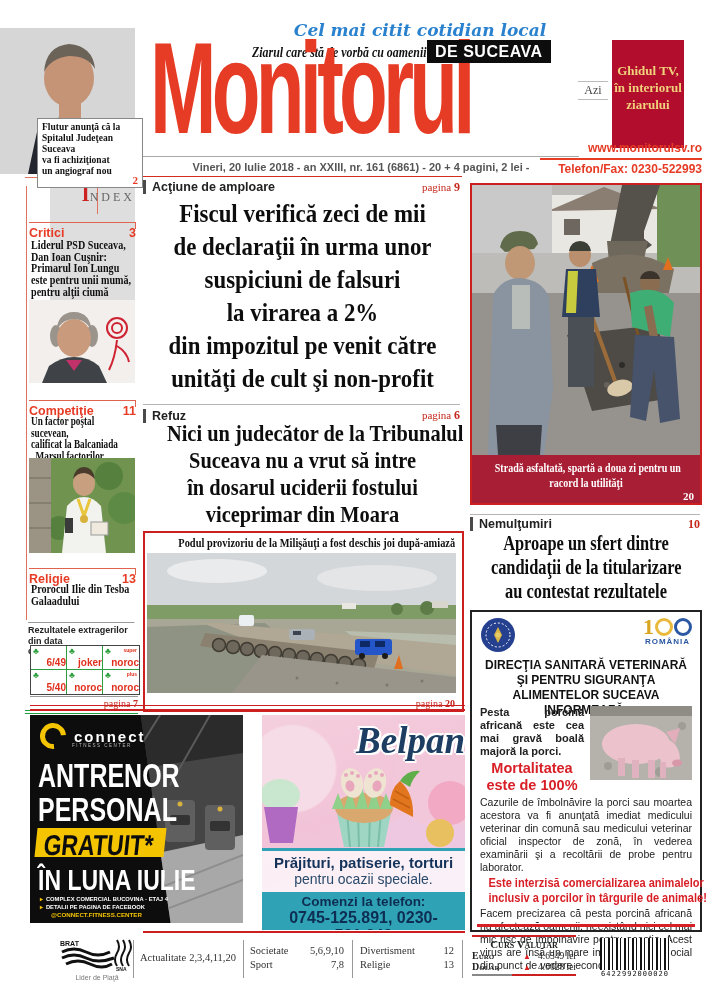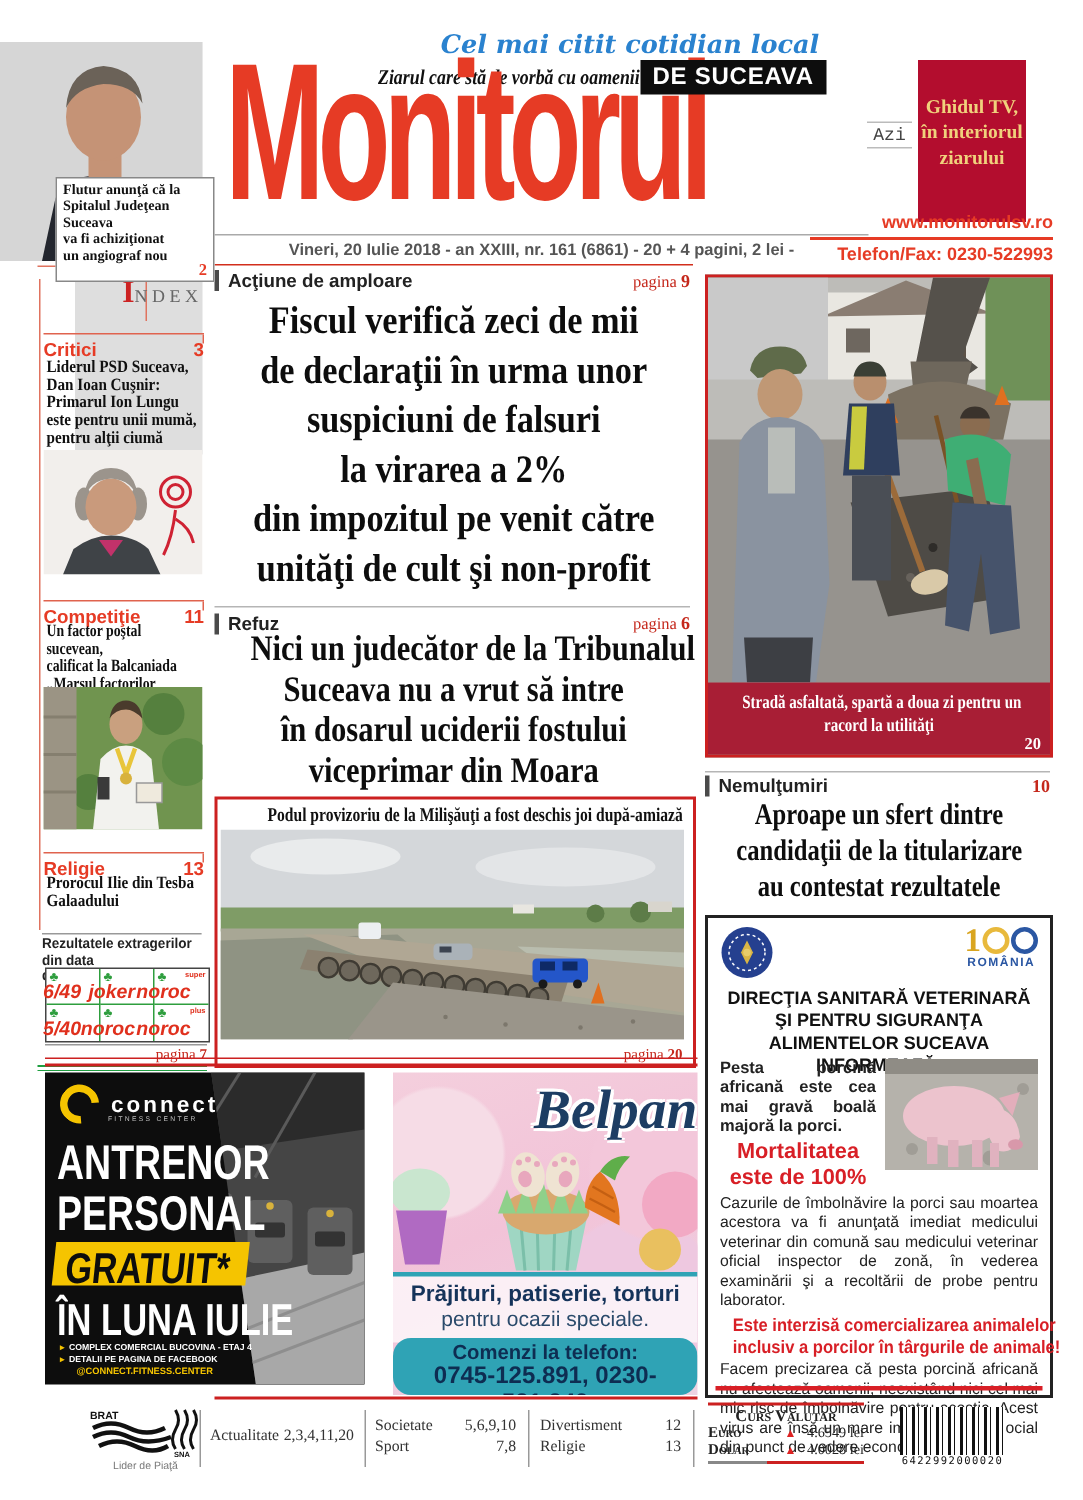--- a/index.html
+++ b/index.html
@@ -11,21 +11,21 @@
   .tag-script{left:250px;top:20px;width:340px;text-align:center;color:#2a82cf;
     font-family:"DejaVu Serif",serif;font-style:italic;font-weight:bold;font-size:17px;}
   .tag-sub{left:252px;top:45px;font-family:"Liberation Serif",serif;font-style:italic;
     font-weight:bold;font-size:14px;color:#101010;white-space:nowrap;
     transform:scaleX(.85);transform-origin:left top;}
   .badge{left:427px;top:40px;background:#0d0d0d;color:#fff;font-weight:bold;font-size:16px;
     line-height:23px;padding:0 8px;letter-spacing:.5px;z-index:5;}
   .mast-title{left:150px;top:40px;font-size:84px;font-weight:bold;color:#e63b25;
     letter-spacing:-5px;line-height:62px;transform:scale(.95,1.55);transform-origin:left top;
     white-space:nowrap;}
-  .azi{left:578px;top:81px;width:30px;text-align:center;font-family:Liberation Mono, monospace;
+  .azi{left:578px;top:81px;width:30px;text-align:center;font-family:Liberation Serif, serif;
     font-size:12px;color:#444;border-top:1px solid #bbb;border-bottom:1px solid #bbb;padding:1px 0;}
   .tvbox{left:612px;top:40px;width:72px;height:86px;background:#b30d2e;color:#f0d17c;
     font-family:"Liberation Serif",serif;font-weight:bold;font-size:13px;line-height:17px;
     text-align:center;padding-top:22px;}
   .site{left:540px;top:141px;width:162px;text-align:right;color:#e63b25;font-weight:bold;font-size:12px;}
   .phone{left:540px;top:158px;width:162px;text-align:right;color:#e63b25;font-weight:bold;
     font-size:12px;border-top:2px solid #e63b25;padding-top:2px;}
   .dateline{left:143px;top:156px;width:436px;text-align:center;font-size:11px;font-weight:bold;
     color:#555;border-top:1px solid #aaa;padding-top:4px;}
 
@@ -52,21 +52,21 @@
   .lot-title{left:28px;top:622px;width:112px;font-size:9.5px;font-weight:bold;color:#222;
     line-height:10.5px;transform:scaleX(.95);transform-origin:left top;
     border-top:1px solid #999;padding-top:2px;}
   .lot-date{color:#1f9e40;}
   .lot-grid{left:30px;top:645px;width:108px;height:48px;border:1px solid #444;
     display:grid;grid-template-columns:1fr 1fr 1fr;grid-template-rows:1fr 1fr;background:#fff;}
   .lot-cell{position:relative;border-right:1px solid #2e9e3e;border-bottom:1px solid #2e9e3e;}
   .lot-cell:nth-child(3n){border-right:none;}
   .lot-cell:nth-child(n+4){border-bottom:none;}
   .clov{position:absolute;top:0;left:2px;color:#2e9e3e;font-size:9px;}
-  .lot-main{position:absolute;bottom:1px;right:12px;color:#e0301d;font-weight:bold;font-size:13px;font-style:italic;}
+  .lot-main{position:absolute;bottom:1px;right:0;color:#e0301d;font-weight:bold;font-size:10px;}
   .lot-small{position:absolute;top:1px;right:2px;color:#e0301d;font-weight:bold;font-size:5px;}
   .lot-page{left:30px;top:696px;width:108px;text-align:right;border-top:1px solid #999;
     font-family:"Liberation Serif",serif;font-size:10px;color:#c5281c;padding-top:1px;}
   .green-rule{left:25px;top:710px;width:113px;height:4px;
     background:linear-gradient(#1f9e40 0 1px,transparent 1px 3px,#1f9e40 3px 4px);}
 
   
   .red-rule{left:143px;top:176px;width:319px;height:1px;background:#d22e1c;}
   .kicker{display:flex;justify-content:space-between;align-items:baseline;}
   .k1{left:143px;top:180px;width:317px;}
@@ -152,21 +152,21 @@
       radial-gradient(circle at 88% 30%,#f3c7da 0 20%,transparent 21%),
       radial-gradient(circle at 80% 70%,#eec8e0 0 24%,transparent 25%),
       linear-gradient(160deg,#f4cfdd 0%,#f2c3d8 45%,#edd3e2 100%);}
   .bp-title{position:absolute;left:0;right:0;top:4px;text-align:right;
     font-family:"Liberation Serif",serif;font-style:italic;font-weight:bold;font-size:37px;
     color:#1d3d63;text-shadow:-2px 0 #fff,2px 0 #fff,0 -2px #fff,0 2px #fff,2px 2px #fff,-2px -2px #fff;}
   .bp-band1{position:absolute;left:0;right:0;top:133px;height:44px;
     background:rgba(255,255,255,.72);border-top:3px solid #2fa3b5;text-align:center;}
   .bp-t1{font-weight:bold;font-size:15px;color:#15335a;padding-top:3px;}
   .bp-t2{font-size:14px;color:#2a4a6b;}
-  .bp-band2{position:absolute;left:0;right:0;top:177px;height:38px;background:#2fa3b5;text-align:center;border-radius:12px;}
+  .bp-band2{position:absolute;left:0;right:0;top:177px;height:38px;background:#2fa3b5;text-align:center;}
   .bp-t3{font-weight:bold;font-size:13.5px;color:#0e2d52;padding-top:2px;}
   .bp-t4{font-weight:bold;font-size:16px;color:#0e2d52;}
 
   
   .ft-div{width:1px;background:#999;top:940px;height:38px;}
   .ft-idx{font-family:"Liberation Serif",serif;font-size:10.5px;color:#333;}
   .ft-row{display:flex;justify-content:space-between;}
   .brat-leader{left:58px;top:974px;width:78px;text-align:center;font-size:7px;color:#777;}
   .curs{left:472px;top:935px;width:104px;}
   .curs-top{height:2px;background:#cc2020;margin-bottom:1px;}

